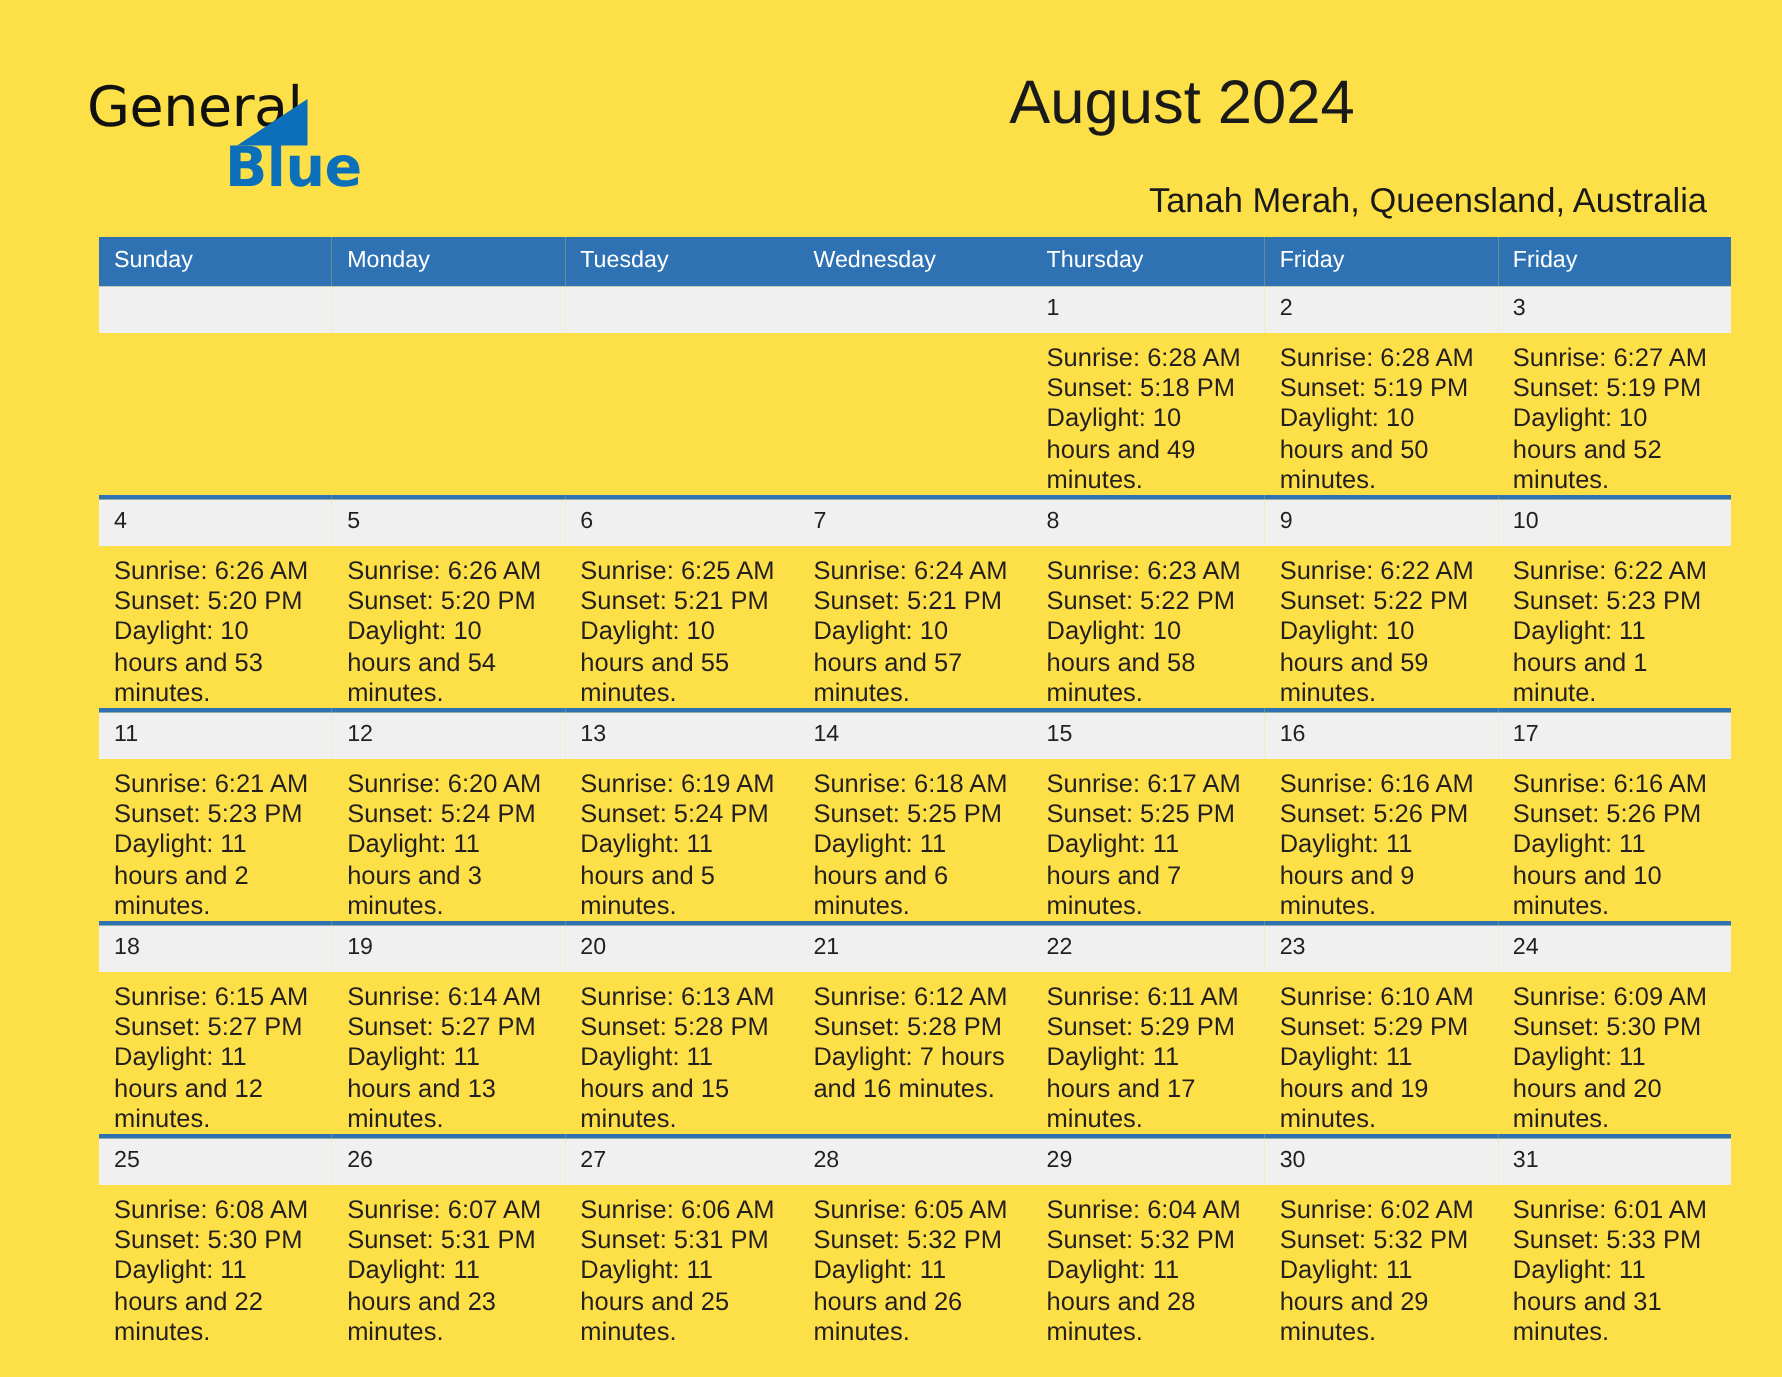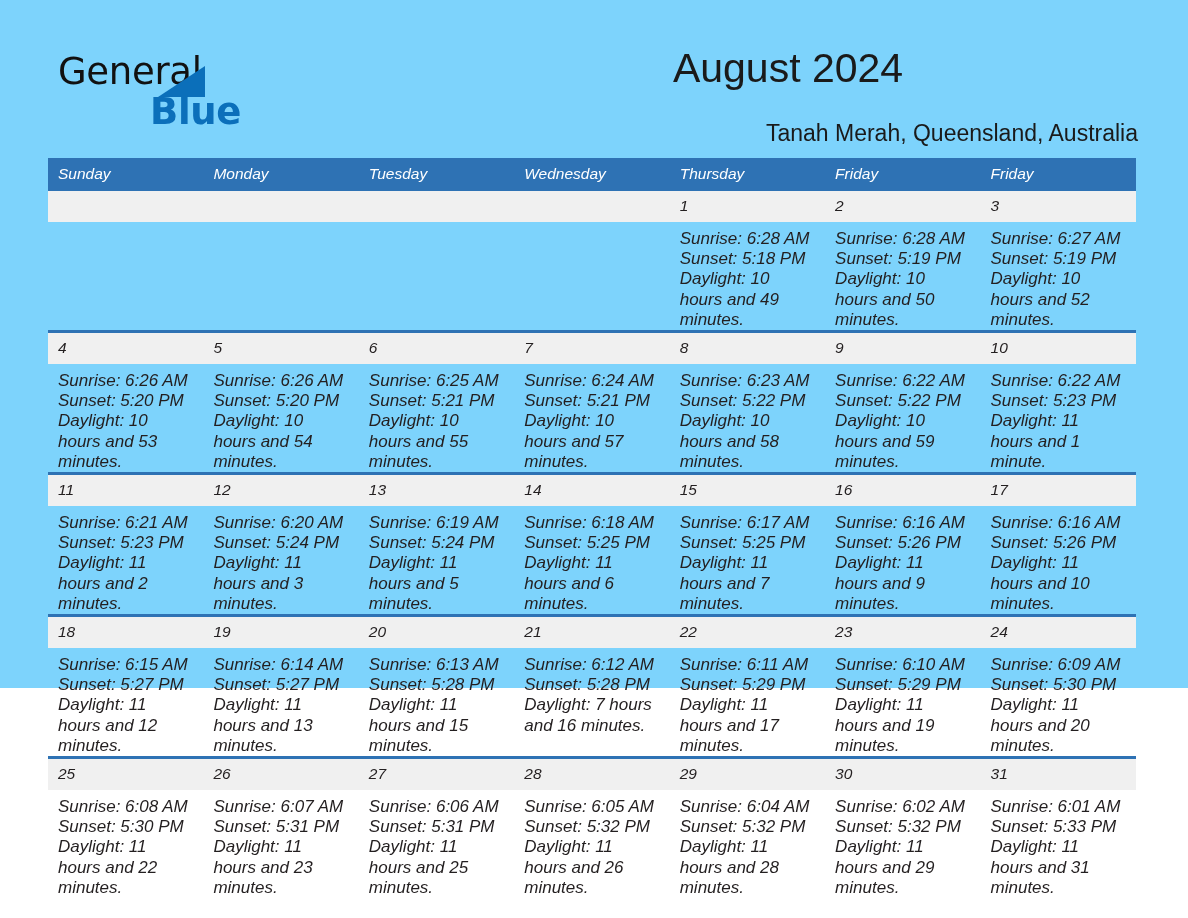--- a/index.html
+++ b/index.html
@@ -11,22 +11,22 @@
     width: 1188px;
     height: 918px;
     font-family: "Liberation Sans", sans-serif;
     color: #231f20;
     overflow: hidden;
   }
 
   .page {
     position: relative;
     width: 1188px;
-    height: 688px;
-    background: #7dd3fc;
+    height: 918px;
+    background: #fde047;
   }
 
   
   .header {
     position: absolute;
     left: 50px;
     top: 42px;
     width: 1088px;
     height: 106px;
   }
@@ -90,26 +90,25 @@
     line-height: 30px;
     margin-top: 24px;
     font-weight: 400;
     color: #1a1a1a;
     white-space: nowrap;
   }
 
   
   .calendar {
     position: absolute;
-    left: 48px;
+    left: 66px;
     top: 158px;
     width: 1088px;
     border-collapse: collapse;
     table-layout: fixed;
-    font-style: italic;
   }
 
   .calendar th {
     background: #2e72b4;
     color: #ffffff;
     font-size: 15.5px;
     font-weight: 400;
     text-align: left;
     padding: 7px 0 8px 10px;
     height: 17px;

